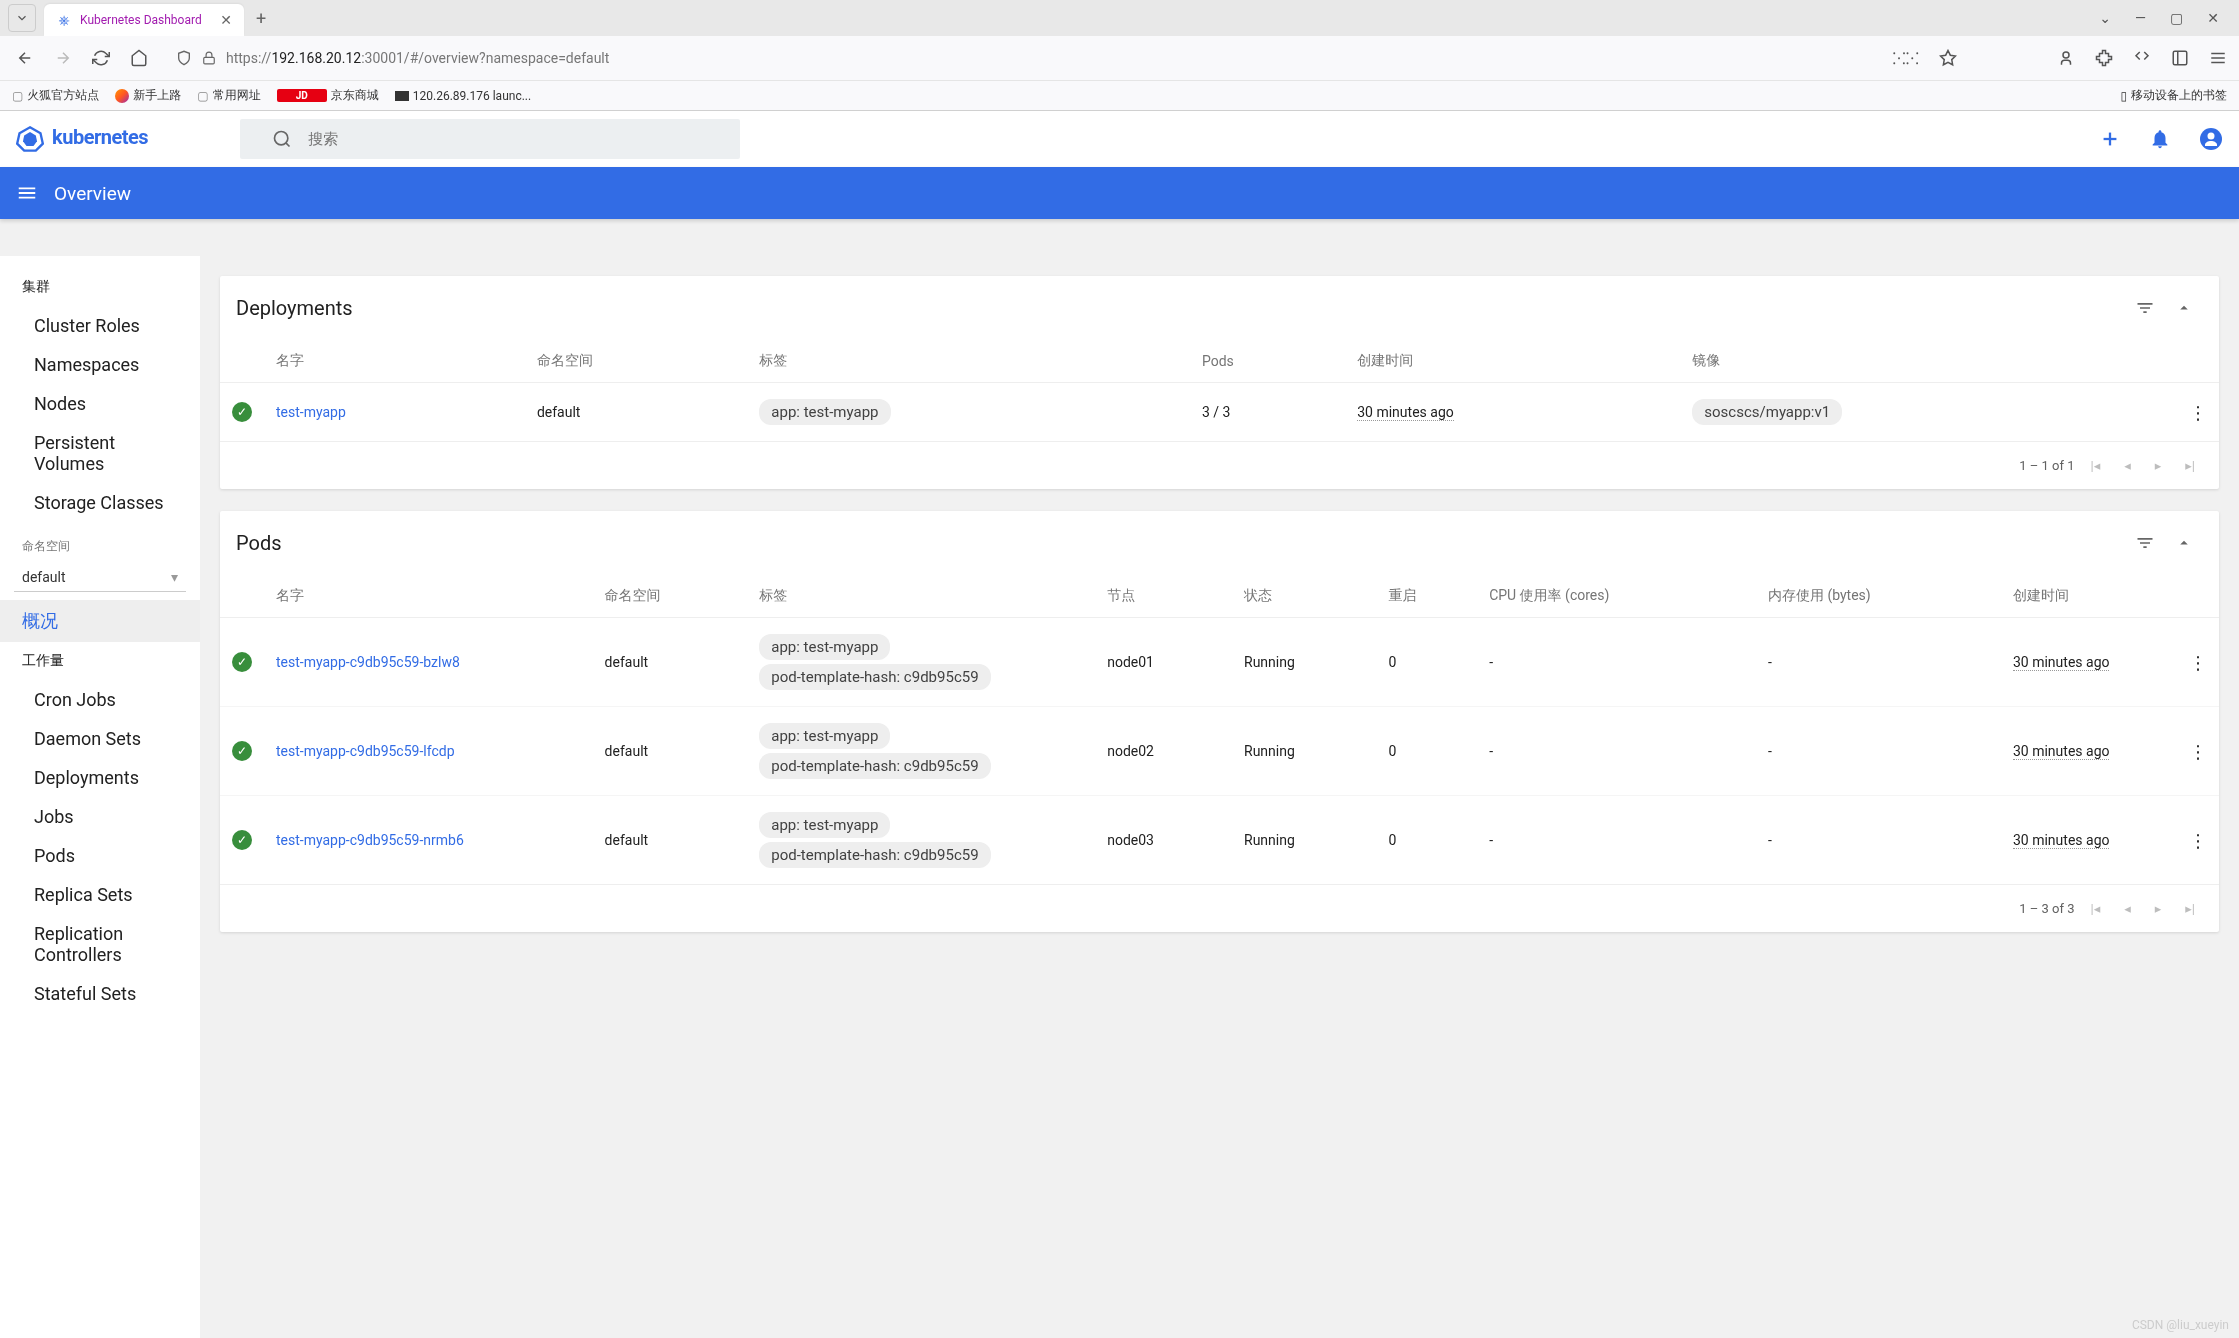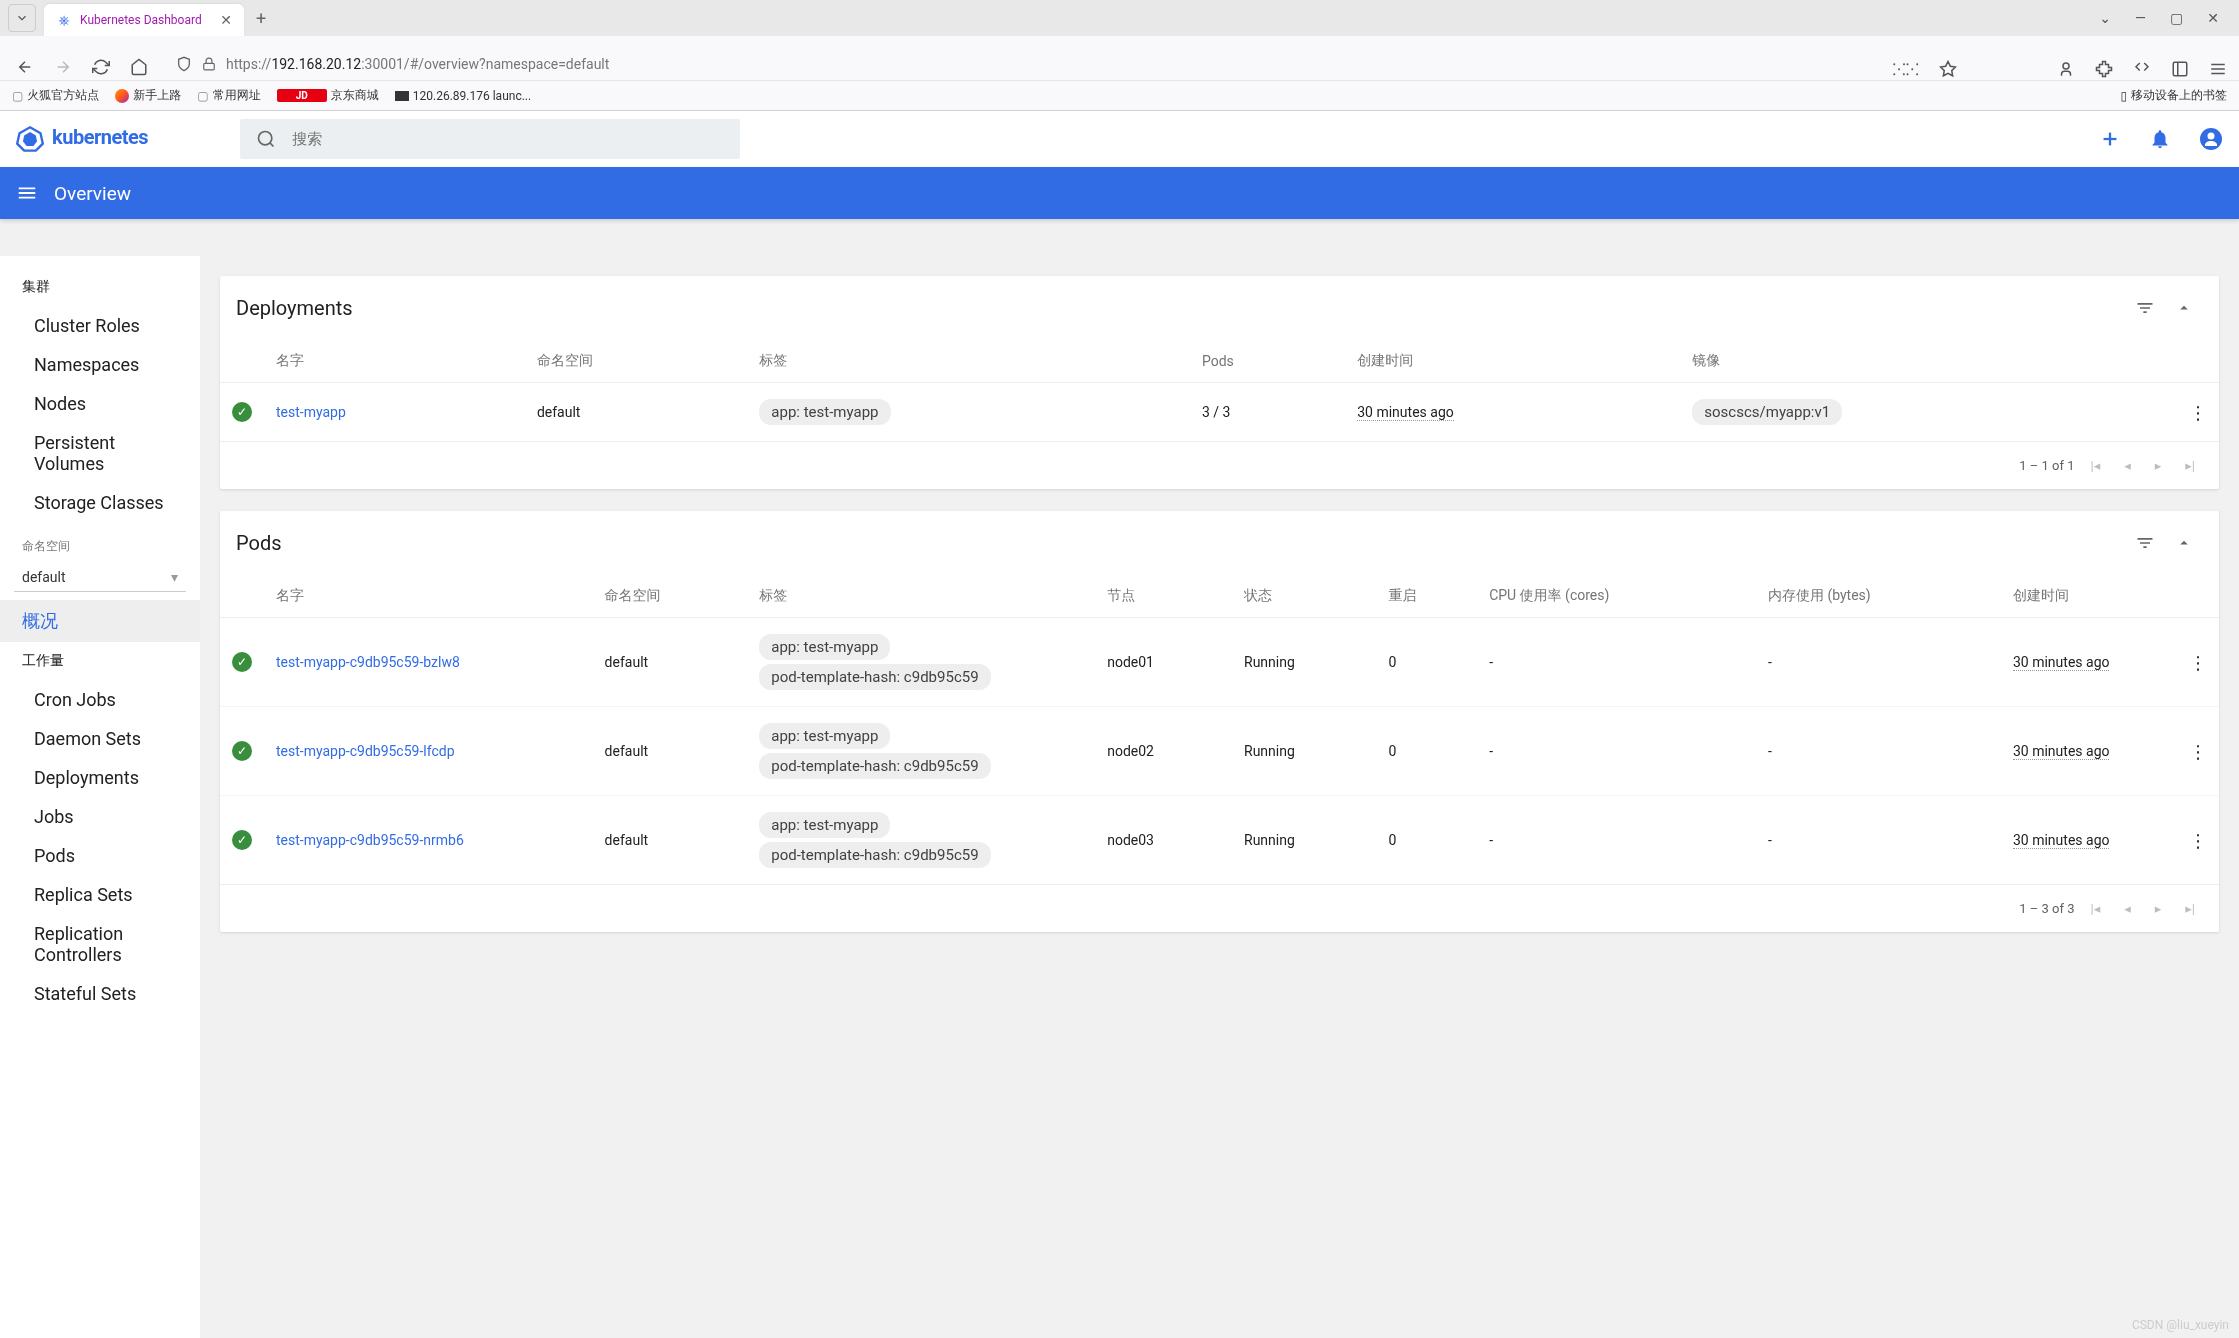--- a/index.html
+++ b/index.html
@@ -9,40 +9,40 @@
     .browser-chrome { background: #f0f0f0; border-bottom: 1px solid #d0d0d0; }
     .tab-bar { display: flex; align-items: center; height: 36px; padding: 0 8px; background: #e8e8e8; }
     .tab-menu-btn { width: 28px; height: 28px; border: 1px solid #ccc; border-radius: 4px; display: flex; align-items: center; justify-content: center; margin-right: 8px; cursor: pointer; }
     .tab { background: #fff; border-radius: 6px 6px 0 0; padding: 6px 12px; display: flex; align-items: center; gap: 8px; min-width: 200px; height: 32px; margin-top: 4px; box-shadow: 0 -1px 2px rgba(0,0,0,0.05); }
     .tab-favicon { width: 16px; height: 16px; display: flex; align-items: center; justify-content: center; color: #326ce5; font-size: 14px; }
     .tab-title { font-size: 12px; color: #a21caf; flex: 1; }
     .tab-close { color: #666; cursor: pointer; font-size: 14px; }
     .tab-new { padding: 6px 12px; color: #666; cursor: pointer; font-size: 18px; }
     .chrome-controls { margin-left: auto; display: flex; gap: 24px; align-items: center; color: #555; font-size: 14px; margin-right: 12px; }
     
-    .nav-bar { display: flex; align-items: flex-end; height: 44px; padding: 0 12px; gap: 12px; background: #f9f9fb; }
+    .nav-bar { display: flex; align-items: center; height: 44px; padding: 0 12px; gap: 12px; background: #f9f9fb; }
     .nav-btn { color: #555; cursor: pointer; padding: 4px; }
     .nav-btn.disabled { color: #bbb; }
     .url-bar { flex: 0 1 820px; display: flex; align-items: center; gap: 10px; padding: 0 12px; height: 32px; }
     .url-text { font-size: 14px; color: #777; }
     .url-text .host { color: #222; }
     .nav-right { margin-left: auto; display: flex; gap: 20px; align-items: center; color: #555; }
     
     .bookmark-bar { display: flex; align-items: center; height: 30px; padding: 0 12px; gap: 16px; font-size: 12px; color: #333; background: #f9f9fb; border-top: 1px solid #e5e5e5; }
     .bookmark-item { display: flex; align-items: center; gap: 4px; cursor: pointer; }
     .bm-folder { color: #888; }
     .bm-ff { width: 14px; height: 14px; background: linear-gradient(135deg,#ff9500,#ff5722,#9c27b0); border-radius: 50%; }
     .bm-jd { background: #e60012; color: white; font-weight: bold; padding: 1px 19px; font-size: 10px; border-radius: 2px; }
     .bookmark-right { margin-left: auto; }
     
     
     .app-header { display: flex; align-items: center; height: 56px; background: #fff; padding: 0 16px; gap: 16px; }
     .k8s-logo { display: flex; align-items: flex-start; gap: 8px; color: #326ce5; font-weight: 700; font-size: 20px; letter-spacing: -0.5px; }
     .k8s-logo-icon { width: 28px; height: 28px; }
-    .search-box { flex: 0 1 500px; background: #eceff1; border-radius: 2px; display: flex; align-items: center; padding: 0 16px; height: 40px; margin-left: 76px; }
+    .search-box { flex: 0 1 500px; background: #eceff1; border-radius: 2px; display: flex; align-items: center; padding: 0 32px; height: 40px; margin-left: 76px; }
     .search-box input { border: none; background: transparent; outline: none; font-size: 15px; color: #333; width: 100%; margin-left: 16px; }
     .search-icon { color: #666; }
     .header-actions { margin-left: auto; display: flex; gap: 28px; align-items: center; color: #326ce5; }
     .header-actions .icon { cursor: pointer; }
     
     
     .subheader { background: #326ce5; color: white; height: 52px; display: flex; align-items: center; padding: 0 16px; gap: 16px; box-shadow: 0 2px 4px rgba(0,0,0,0.15); }
     .subheader .menu-icon { cursor: pointer; }
     .subheader .title { font-size: 19px; font-weight: 400; }
     

